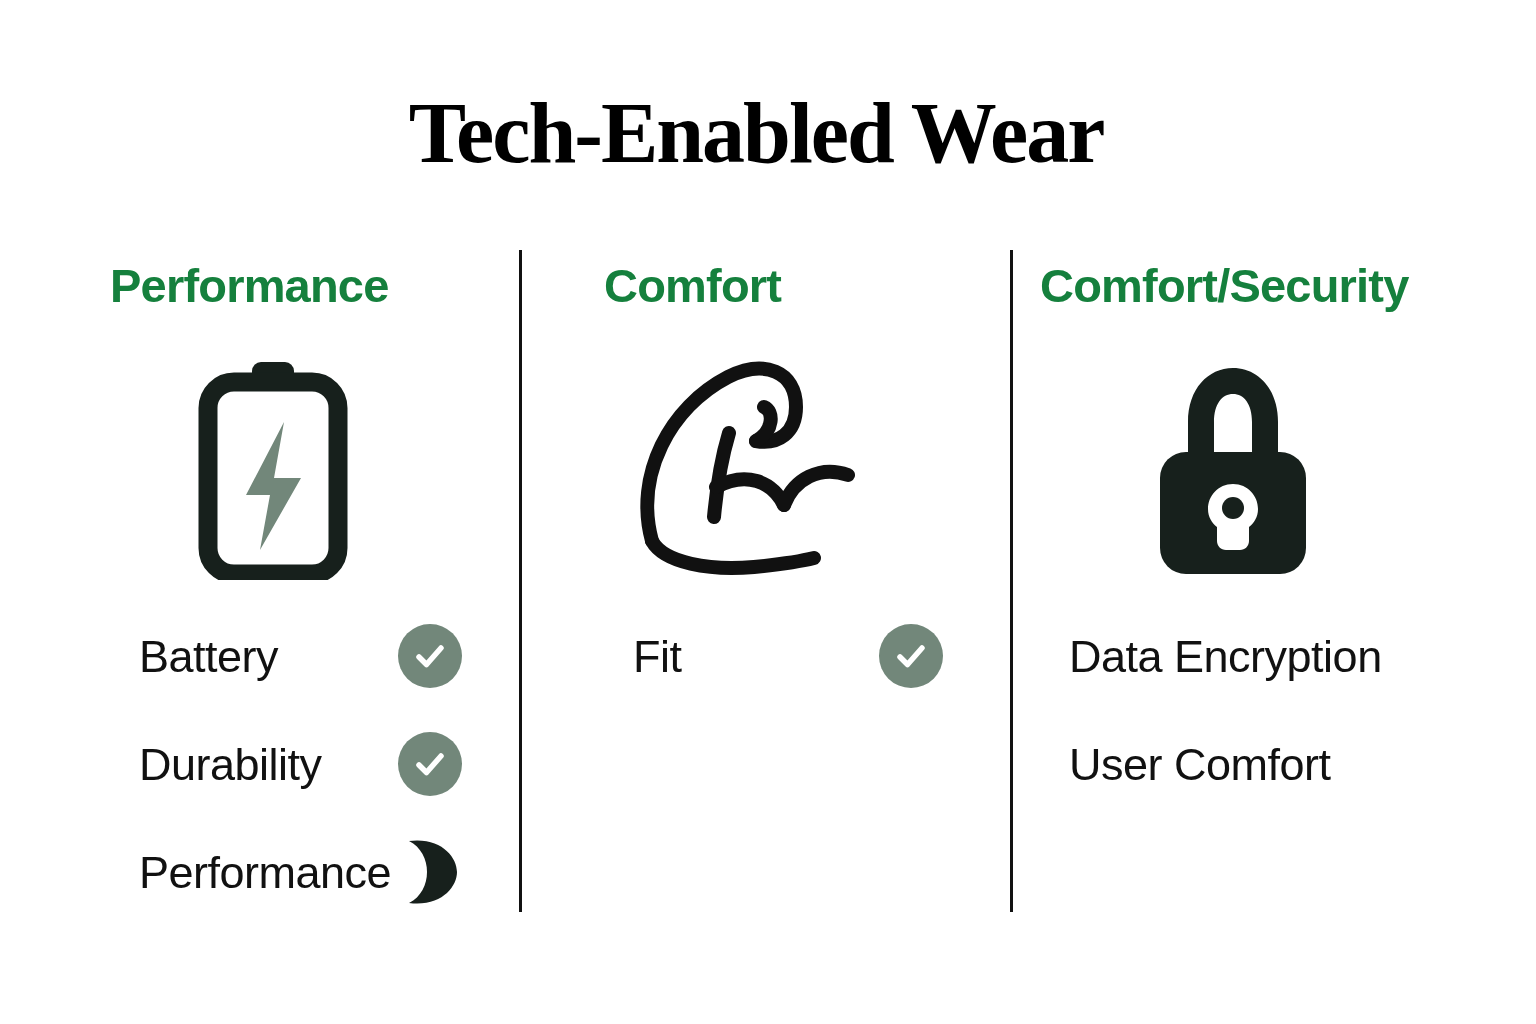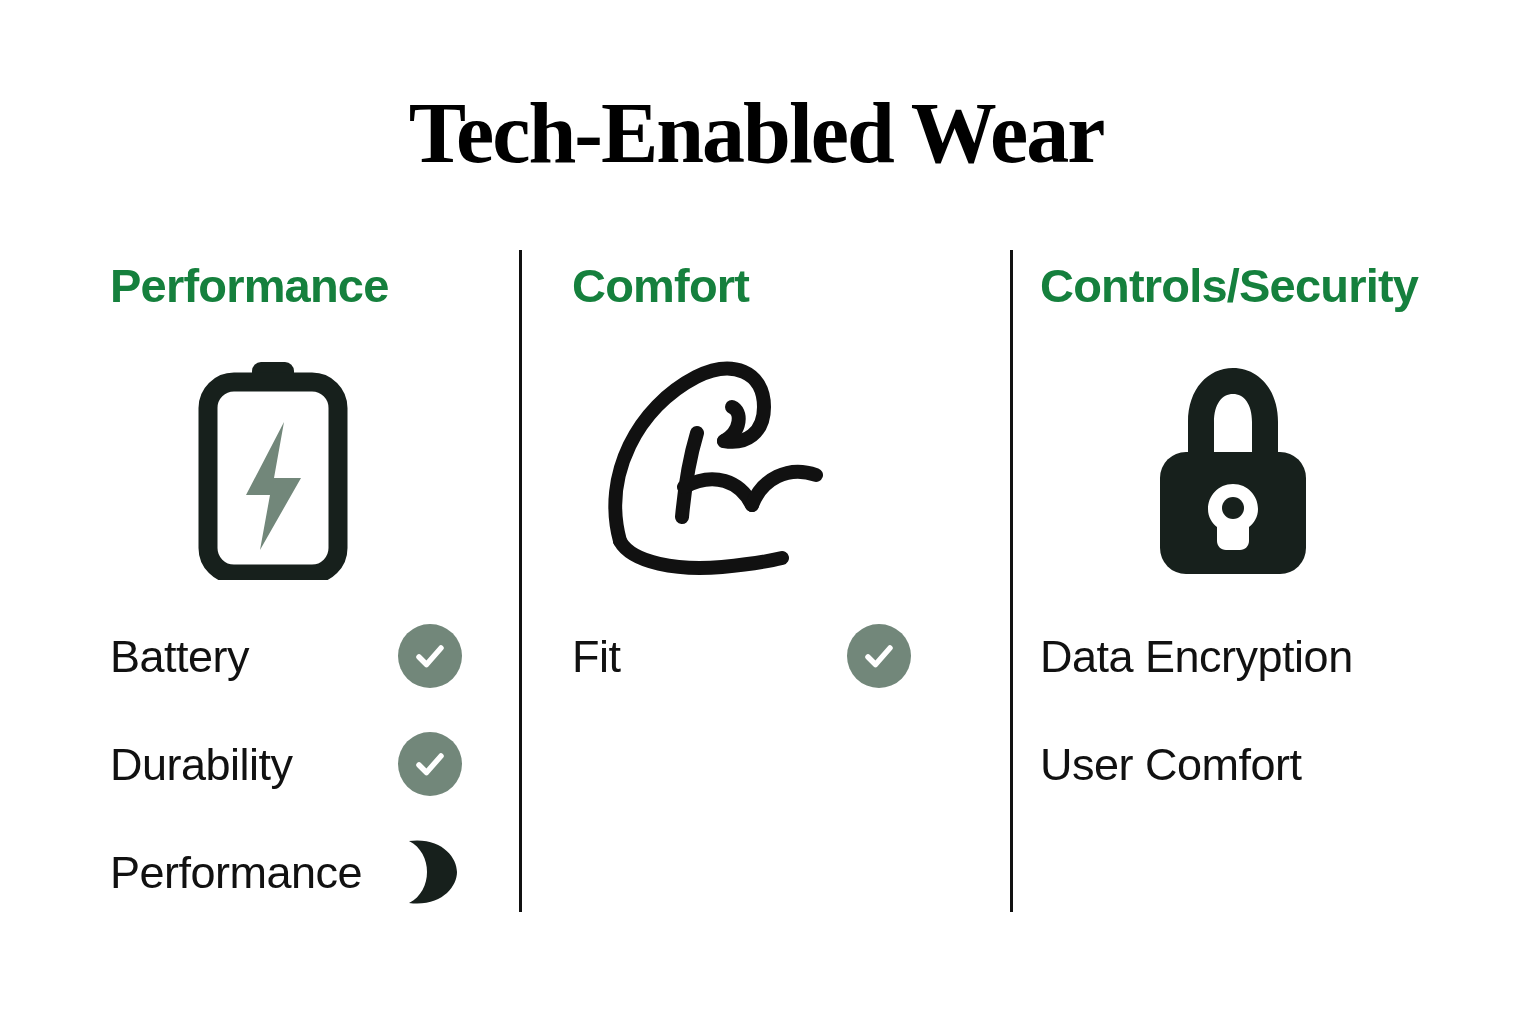--- a/index.html
+++ b/index.html
@@ -46,21 +46,21 @@
     width: 1536px;
     height: 665px;
   }
 
   .col {
     position: absolute;
     top: 0;
     height: 665px;
   }
   .col-0 { left: 110px;  width: 375px; }
-  .col-1 { left: 572px;  width: 375px; }
+  .col-1 { left: 604px;  width: 375px; }
   .col-2 { left: 1040px; width: 400px; }
 
   .col-header {
     position: absolute;
     top: 8px;
     left: 0;
     font-size: 47px;
     font-weight: 700;
     letter-spacing: -0.8px;
     color: #15803d;
@@ -106,20 +106,21 @@
     display: flex;
     align-items: center;
   }
   .row-label {
     font-size: 45px;
     font-weight: 400;
     letter-spacing: -0.5px;
     color: #111111;
     white-space: nowrap;
     line-height: 1;
+    margin-left: 29px;
   }
 
   
   .status {
     position: absolute;
     top: 50%;
     transform: translateY(-50%);
     display: flex;
     align-items: center;
     justify-content: center;
@@ -244,21 +245,21 @@
             </span>
           </span>
         </div>
 
 
 
       </div>
     </div>
 
     <div class="col col-2">
-      <div class="col-header">Controls/Security</div>
+      <div class="col-header">Comfort/Security</div>
 
       <div class="hero">
 
         <span>
           <svg width="170" height="220" viewBox="0 0 170 220">
             <path d="M40 100 V62 C40 29 60 8 85 8 C110 8 130 29 130 62 V100 H104 V62 C104 44 96 34 85 34 C74 34 66 44 66 62 V100 Z" fill="#17201c"></path>
             <rect x="12" y="92" width="146" height="122" rx="26" fill="#17201c"></rect>
             <path d="M85 124 C100 124 110 136 110 149 C110 157 106 163 101 167 V181 C101 186 97 190 92 190 H78 C73 190 69 186 69 181 V167 C64 163 60 157 60 149 C60 136 70 124 85 124 Z" fill="#ffffff"></path>
             <circle cx="85" cy="148" r="11" fill="#17201c"></circle>
           </svg>

